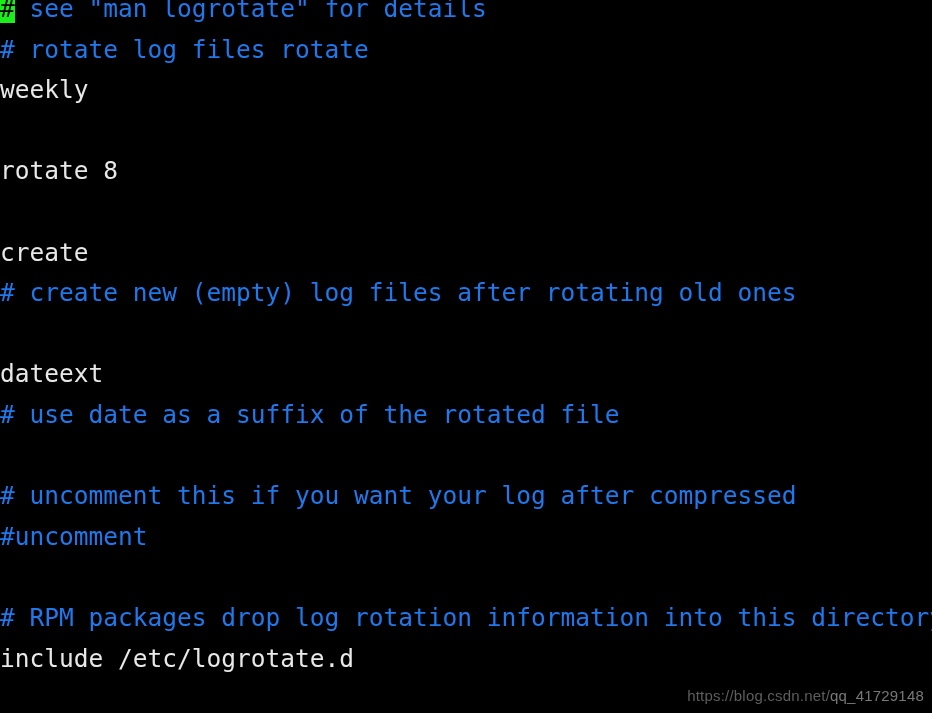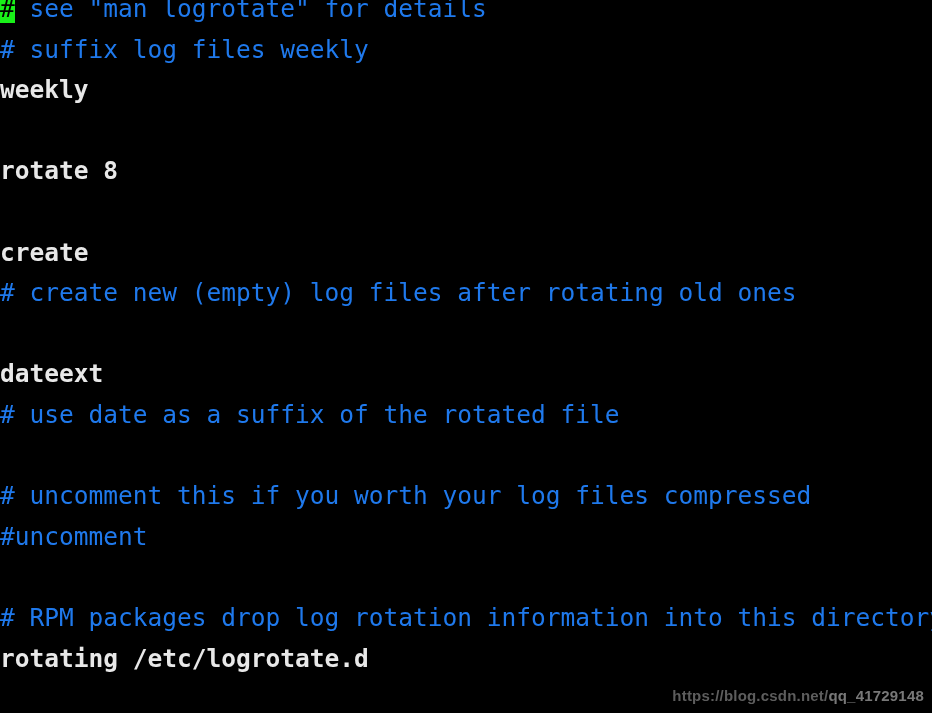--- a/index.html
+++ b/index.html
@@ -39,67 +39,66 @@
     letter-spacing: 0px;
     font-family: "DejaVu Sans Mono", "Liberation Mono", monospace;
   }
 
   .line .seg {
     white-space: pre;
   }
 
   
   .c-comment { color: #1f79ec; }
-  .c-text    { color: #e8e8e8; font-weight: bold; }
+  .c-text    { color: #e8e8e8; }
 
   
   .cursor {
     background: #19f019;
     color: #000000;
   }
 
   
   #watermark {
     position: absolute;
     right: 8px;
     bottom: 9px;
     font-family: "Liberation Sans", sans-serif;
     font-size: 15px;
     color: #6e6e6e;
     opacity: 0.85;
     letter-spacing: 0.2px;
     white-space: nowrap;
     user-select: none;
-    font-weight: bold;
   }
   #watermark .wm-tail { color: #8d8d8d; }
 </style>
 </head>
 <body>
 
 <div id="terminal">
 
   <div id="screen">
 
   <div class="line"><span class="seg cursor">#</span><span class="seg c-comment"> see "man logrotate" for details</span></div>
-      <div class="line"><span class="seg c-comment"># suffix log files weekly</span></div>
+      <div class="line"><span class="seg c-comment"># rotate log files rotate</span></div>
       <div class="line"><span class="seg c-text">weekly</span></div>
       <div class="line"><span class="seg c-text"></span></div>
       <div class="line"><span class="seg c-text">rotate 8</span></div>
       <div class="line"><span class="seg c-text"></span></div>
       <div class="line"><span class="seg c-text">create</span></div>
       <div class="line"><span class="seg c-comment"># create new (empty) log files after rotating old ones</span></div>
       <div class="line"><span class="seg c-text"></span></div>
       <div class="line"><span class="seg c-text">dateext</span></div>
       <div class="line"><span class="seg c-comment"># use date as a suffix of the rotated file</span></div>
       <div class="line"><span class="seg c-text"></span></div>
-      <div class="line"><span class="seg c-comment"># uncomment this if you worth your log files compressed</span></div>
+      <div class="line"><span class="seg c-comment"># uncomment this if you want your log after compressed</span></div>
       <div class="line"><span class="seg c-comment">#uncomment</span></div>
       <div class="line"><span class="seg c-text"></span></div>
       <div class="line"><span class="seg c-comment"># RPM packages drop log rotation information into this directory</span></div>
-      <div class="line"><span class="seg c-text">rotating /etc/logrotate.d</span></div>
+      <div class="line"><span class="seg c-text">include /etc/logrotate.d</span></div>
     </div>
 
   <div id="watermark">
     <span>https://blog.csdn.net/</span><span class="wm-tail">qq_41729148</span>
   </div>
 
 </div>
 
 </body></html>

